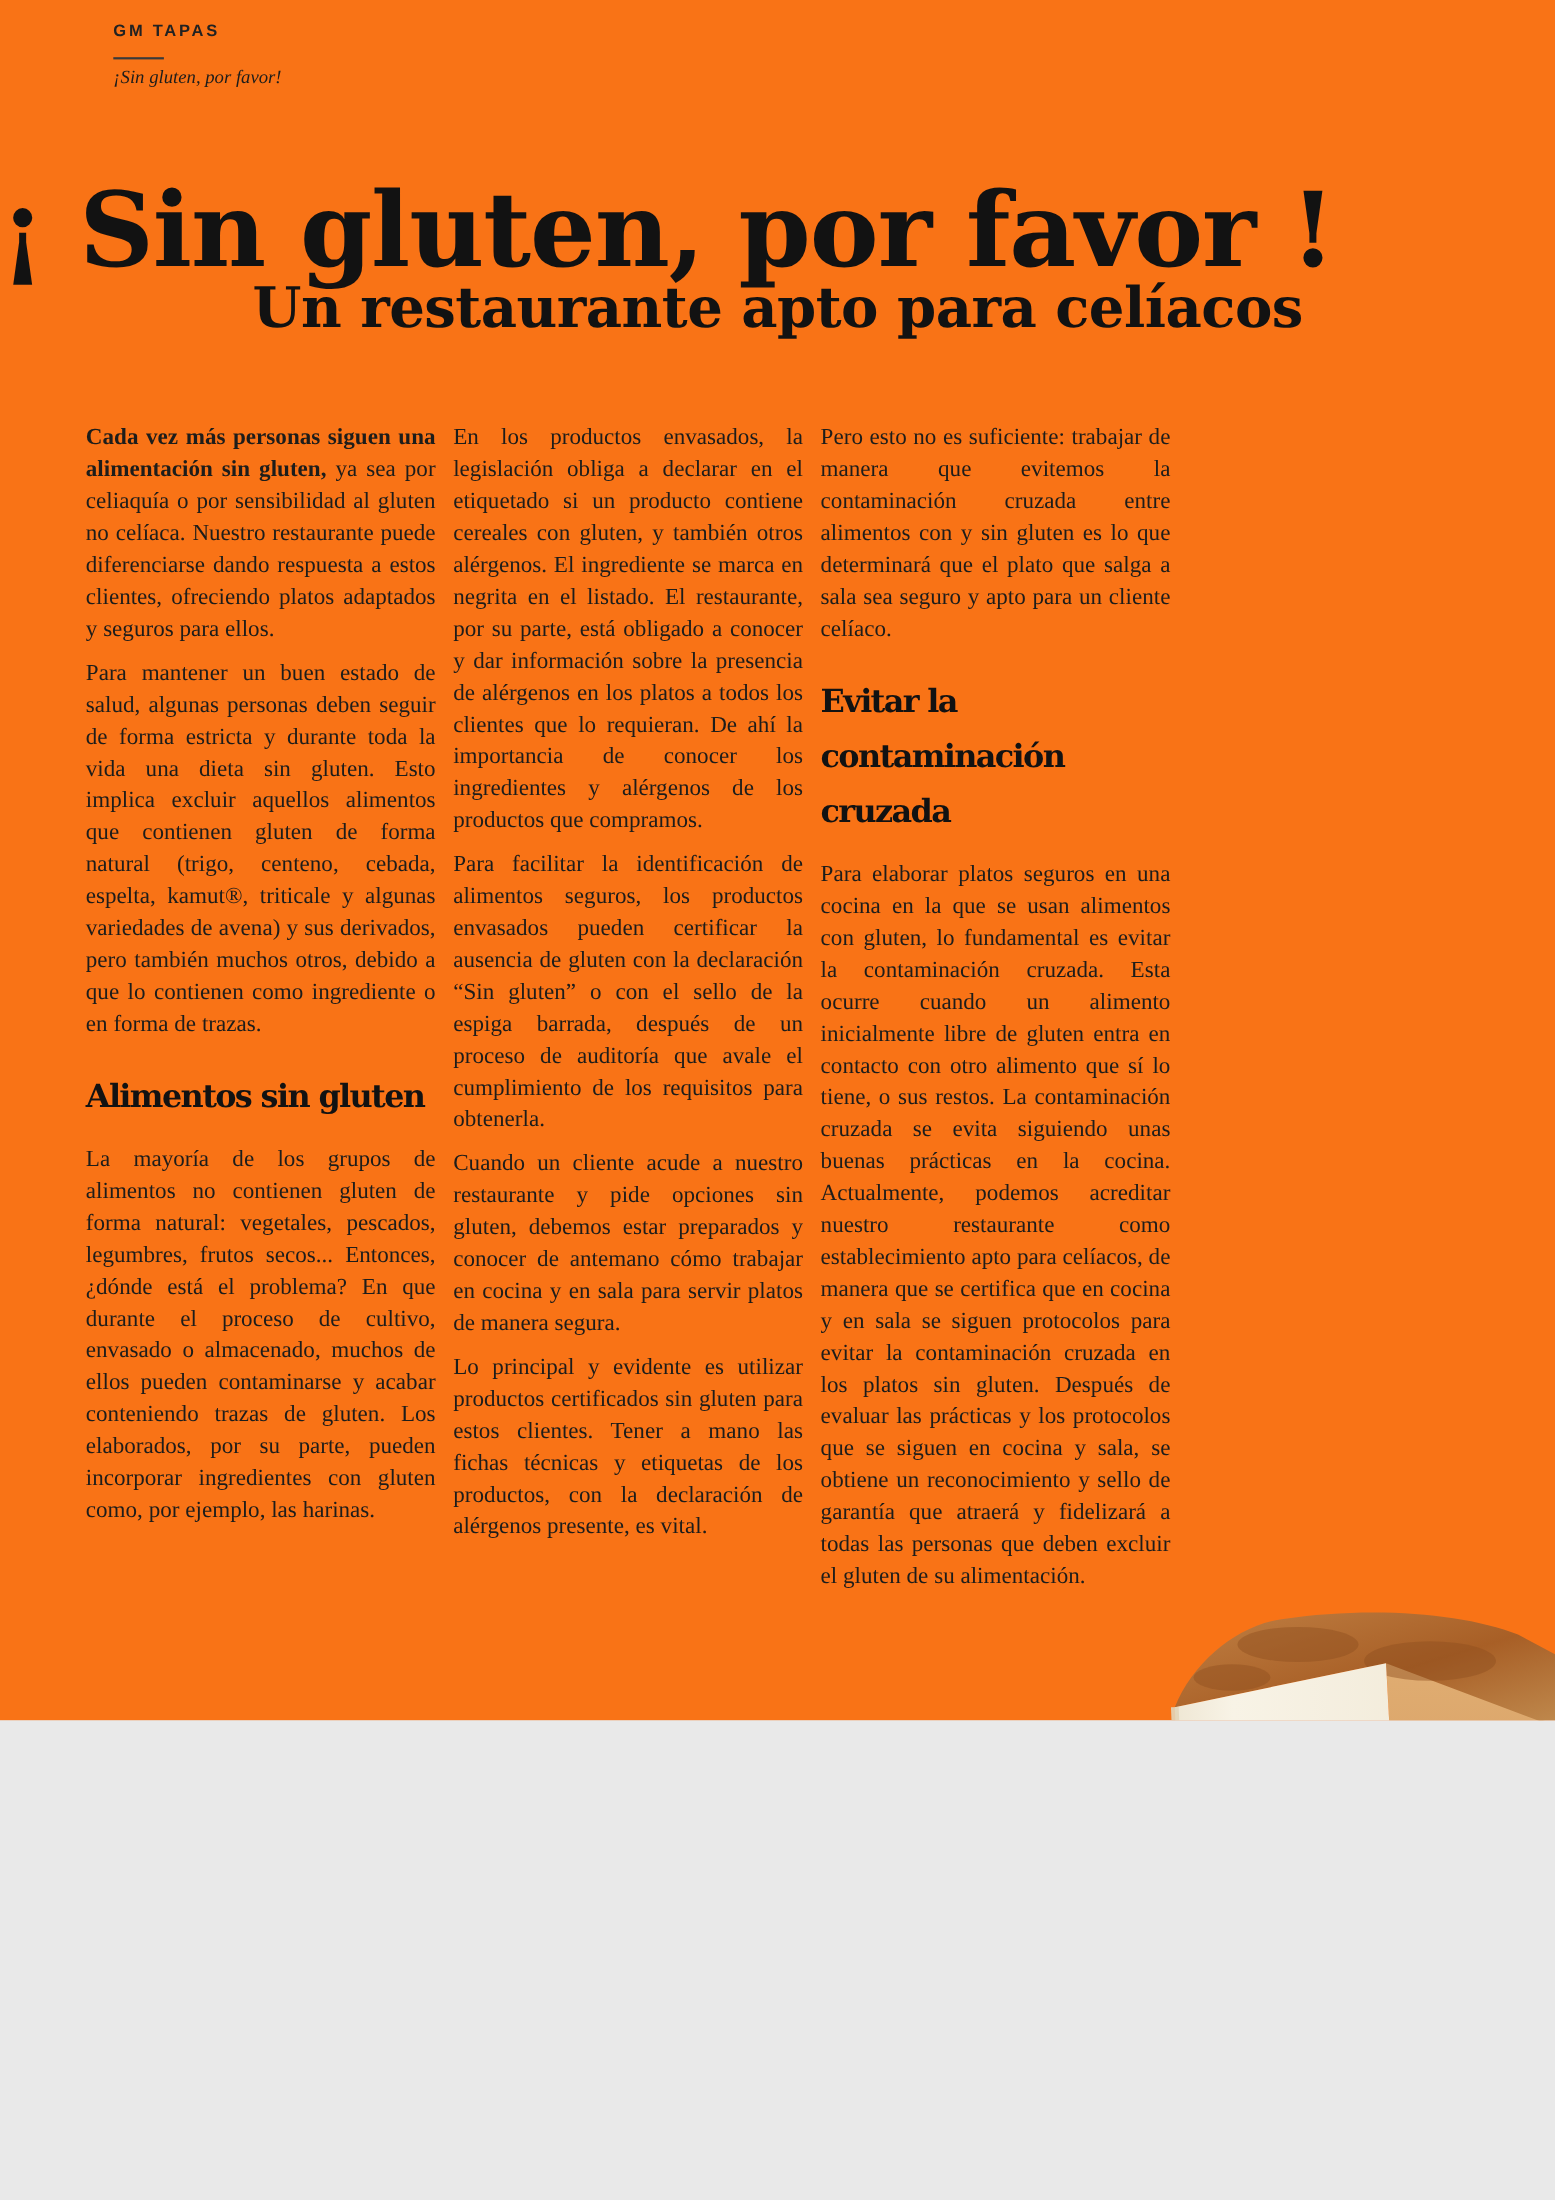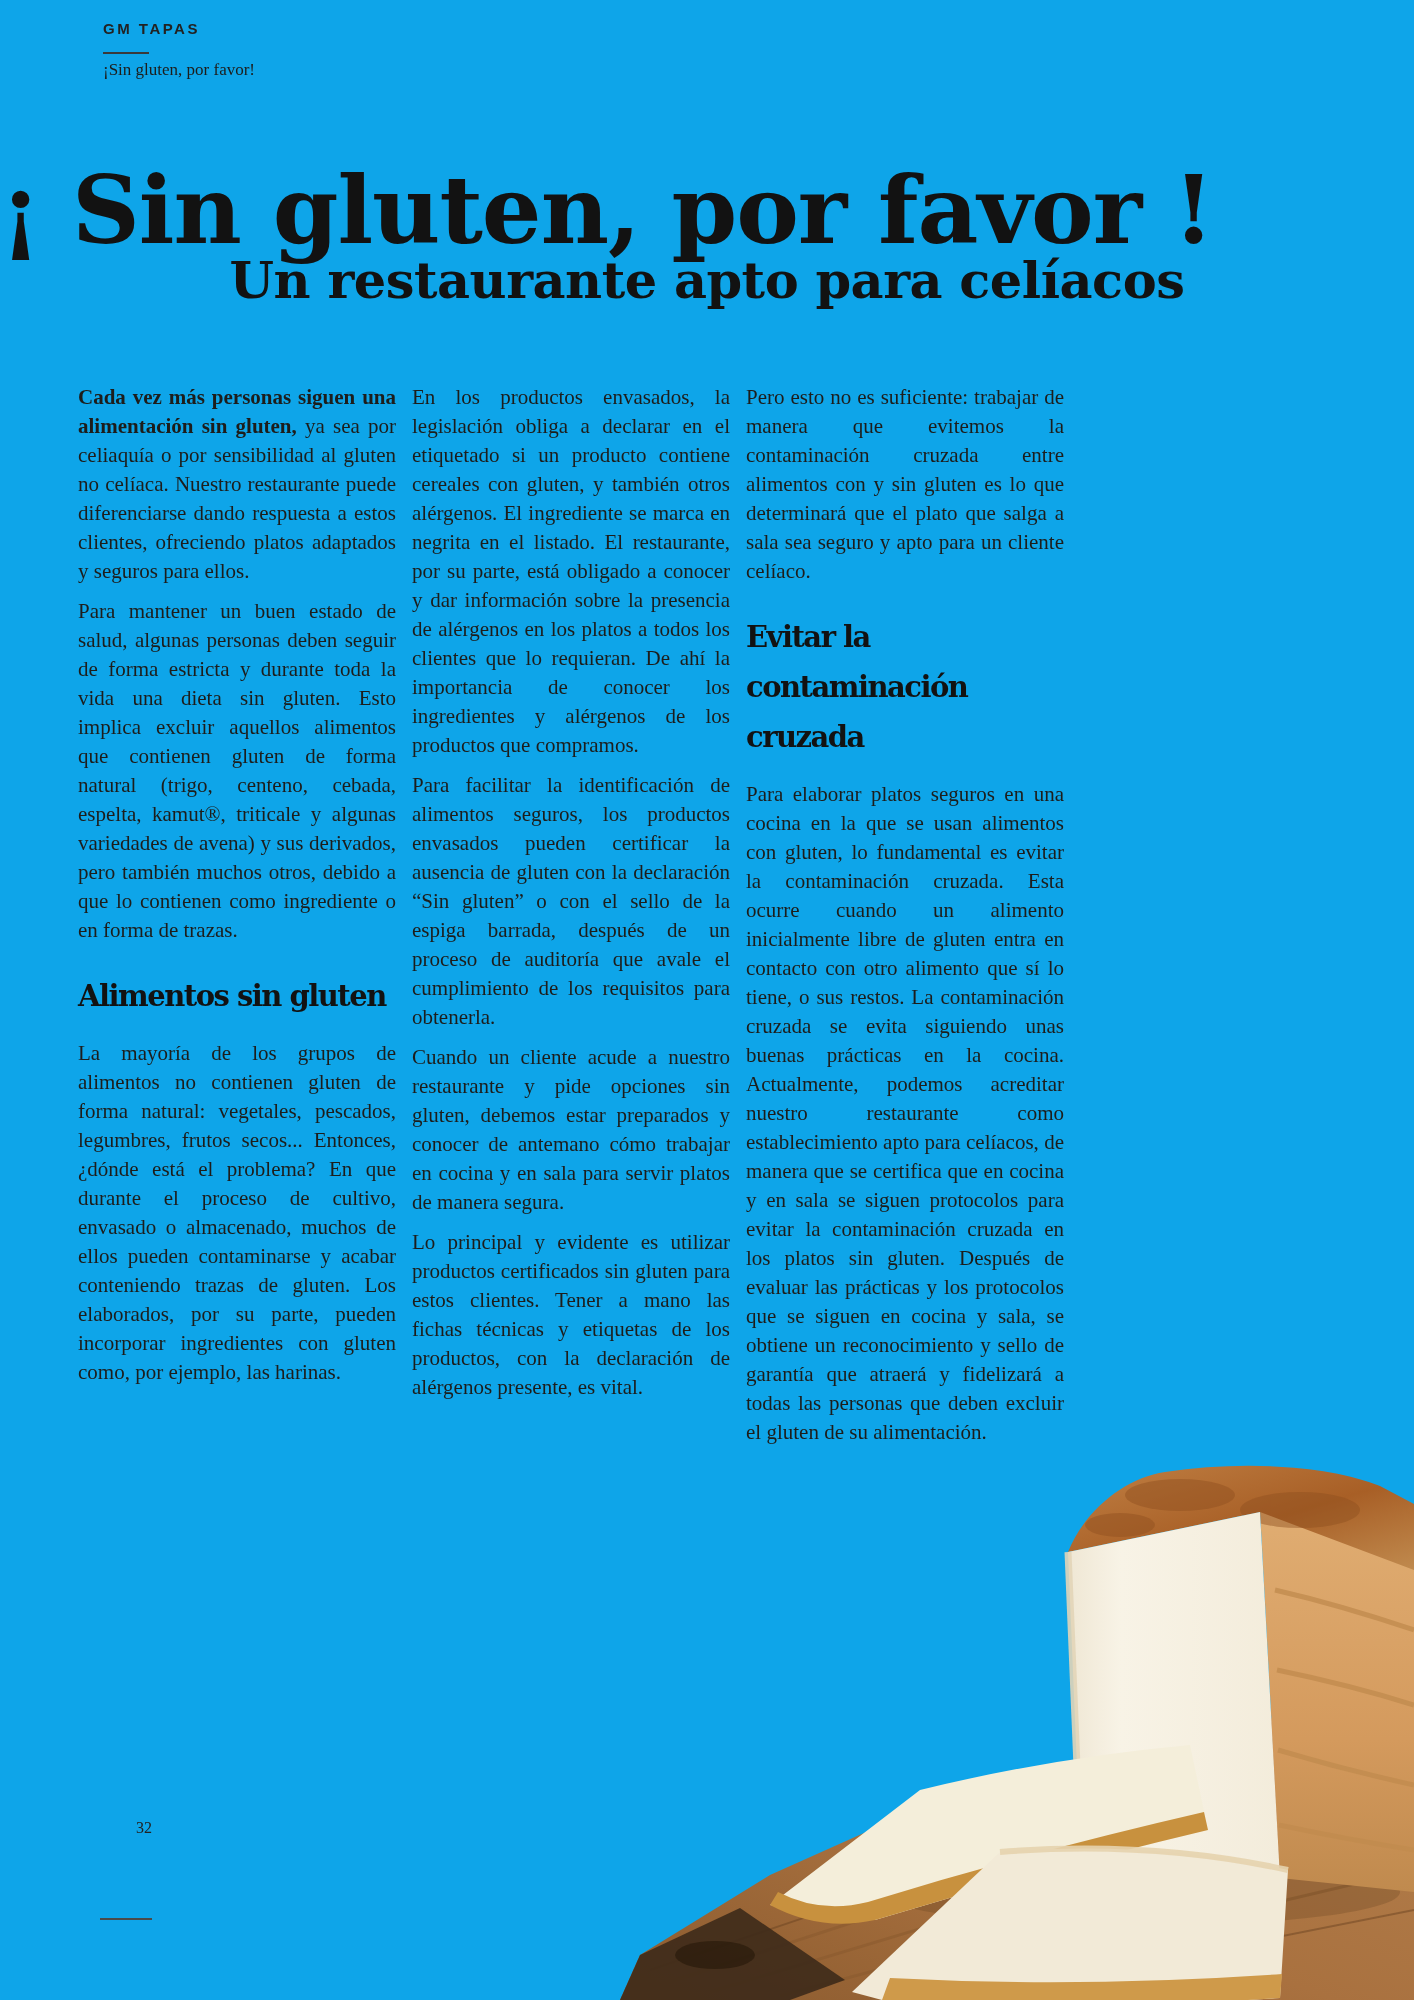--- a/index.html
+++ b/index.html
@@ -1,27 +1,27 @@
 <!DOCTYPE html>
 <html lang="es"><head>
 <meta charset="utf-8">
 <style>
   html,body{margin:0;padding:0;background:#e9e9e9;}
   .page{
-    position:relative;width:1414px;height:2000px;margin:0 auto;
-    background:#0ea5e9;overflow:hidden;color:#1d1d1b;
+    position:relative;width:1414px;height:1564px;margin:0 auto;
+    background:#f97316;overflow:hidden;color:#1d1d1b;
     font-family:"Liberation Serif",serif;
   }
   .brand{
     position:absolute;left:103px;top:20px;
     font-family:"Liberation Sans",sans-serif;font-weight:bold;
     font-size:15px;letter-spacing:2.5px;color:#222;
   }
   .brand-rule{position:absolute;left:103px;top:52px;width:46px;height:0;border-top:2px solid #3a3a3a;}
-  .kicker{position:absolute;left:103px;top:60px;font-size:17px;color:#1d1d1b;}
+  .kicker{position:absolute;left:103px;top:60px;font-size:17px;color:#1d1d1b;font-style:italic;}
   .title{
     position:absolute;left:0;right:0;top:98px;
     font-family:"DejaVu Serif",serif;font-weight:bold;font-size:94px;
     line-height:1.05;letter-spacing:-1px;color:#121212;white-space:nowrap;
   }
   .subtitle{
     position:absolute;left:0;right:0;top:250px;text-align:center;
     font-family:"DejaVu Serif",serif;font-weight:bold;font-size:51px;
     letter-spacing:-0.5px;color:#121212;
   }

